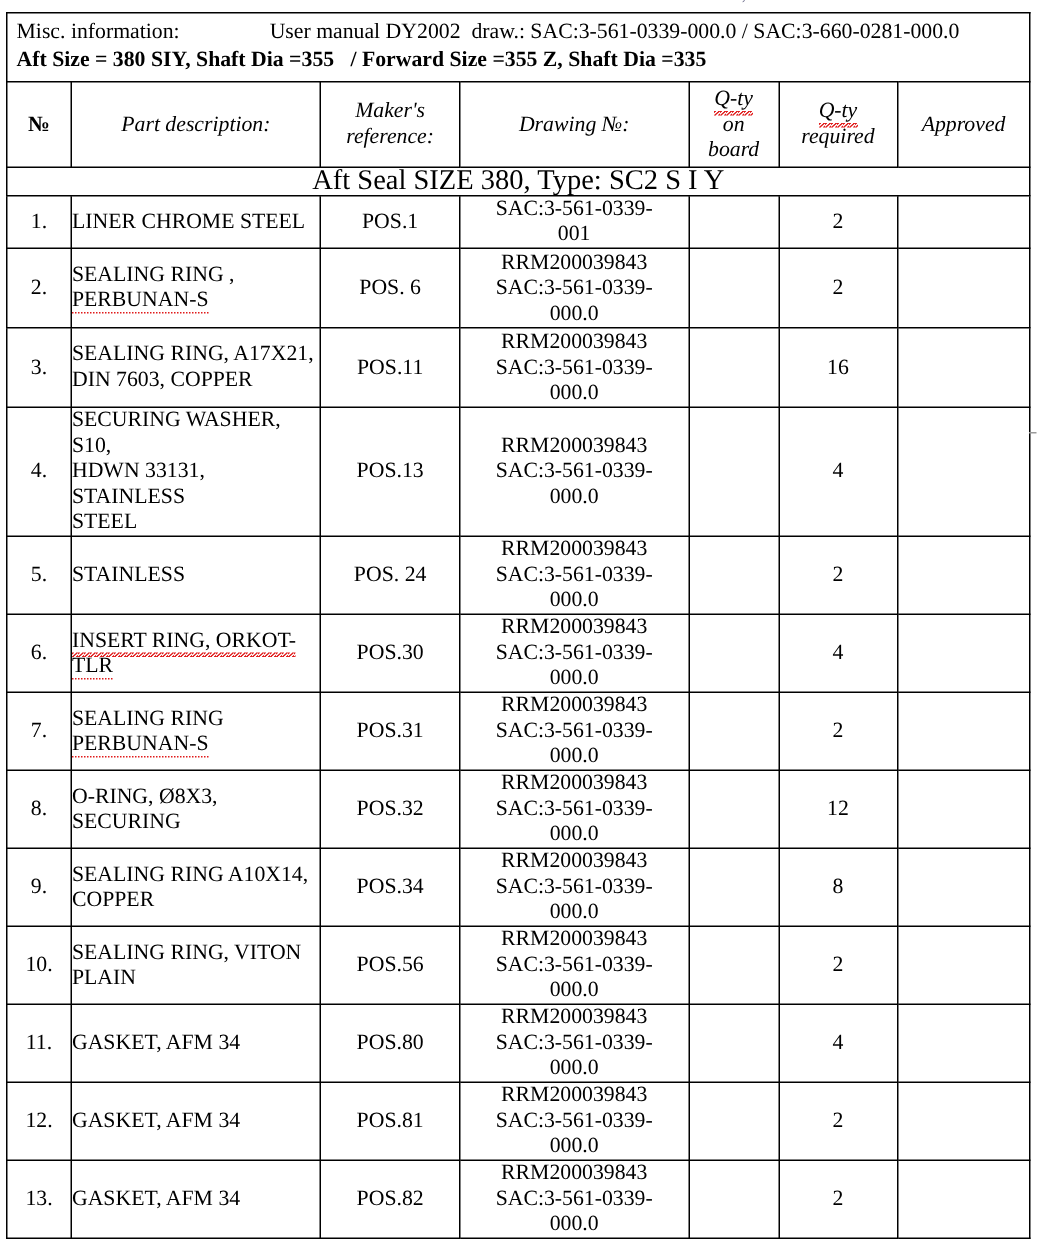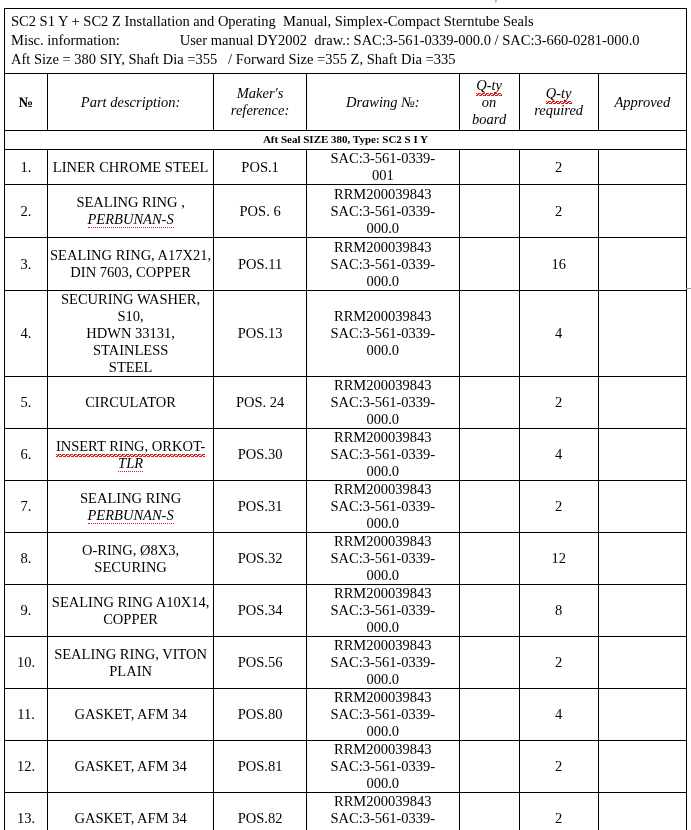--- a/index.html
+++ b/index.html
@@ -45,21 +45,21 @@
     padding: 3px 6px 4px 6px;
     box-sizing: border-box;
     width: 683px;
   }
   .doc-header .hline {
     font-size: 14.5px;
     line-height: 19px;
     white-space: pre;
   }
   .doc-header .hline.bold {
-    font-weight: normal;
+    font-weight: bold;
   }
   .sp-gap { display: inline-block; width: 60px; }
 
   
   .sq {
     position: relative;
     display: inline-block;
   }
   .sq::after {
     content: "";
@@ -71,21 +71,20 @@
     background-image:
       repeating-linear-gradient(
         135deg,
         #e01b1b 0px, #e01b1b 1px,
         rgba(255,255,255,0) 1px, rgba(255,255,255,0) 2px
       );
     background-size: 4px 3px;
   }
   .sq-line {
     border-bottom: 1.5px dotted #e01b1b;
-    font-style: italic;
   }
 
   
   table.parts {
     border-collapse: collapse;
     width: 683px;
     table-layout: fixed;
     border: 1.5px solid #000;
   }
   table.parts col.c-no    { width: 38px; }
@@ -115,32 +114,32 @@
     font-style: normal;
     font-weight: bold;
   }
   thead th .hsmall {
     display: block;
     line-height: 17px;
   }
 
   tr.section-row td {
     text-align: center;
-    font-weight: bold;
-    font-size: 11px;
+    font-weight: normal;
+    font-size: 19px;
     height: 17px;
     padding: 0 0 1px 0;
     margin-top: 12px;
   }
 
   td.cell-no {
     text-align: center;
   }
   td.cell-desc {
-    text-align: center;
+    text-align: left;
     padding-left: 17px;
     padding-right: 4px;
   }
   td.cell-maker,
   td.cell-draw,
   td.cell-onb,
   td.cell-req,
   td.cell-appr {
     text-align: center;
   }
@@ -166,21 +165,20 @@
 </style>
 </head>
 <body>
 
 <div class="top-artifact">’</div>
 
 <div class="page">
 
   <div class="doc-header">
 
-    <div class="hline"><span>SC2 S1 Y + SC2 Z Installation and Operating  Manual, Simplex-Compact Sterntube Seals</span></div>
 
     <div class="hline"><span>Misc. information:</span><span class="sp-gap"></span><span>User manual DY2002  draw.: SAC:3-561-0339-000.0 / SAC:3-660-0281-000.0</span></div>
 
     <div class="hline bold"><span>Aft Size = 380 SIY, Shaft Dia =355   / Forward Size =355 Z, Shaft Dia =335</span></div>
 
   </div>
 
   <table class="parts">
     <colgroup>
       <col class="c-no">
@@ -280,21 +278,21 @@
           <div>SAC:3-561-0339-</div>
           <div>000.0</div>
         </td>
         <td class="cell-onb"></td>
         <td class="cell-req">4</td>
         <td class="cell-appr"></td>
       </tr>
 
       <tr class="r-h51">
         <td class="cell-no">5.</td>
-        <td class="cell-desc">CIRCULATOR</td>
+        <td class="cell-desc">STAINLESS</td>
         <td class="cell-maker">POS. 24</td>
         <td class="cell-draw">
           <div>RRM200039843</div>
           <div>SAC:3-561-0339-</div>
           <div>000.0</div>
         </td>
         <td class="cell-onb"></td>
         <td class="cell-req">2</td>
         <td class="cell-appr"></td>
       </tr>

